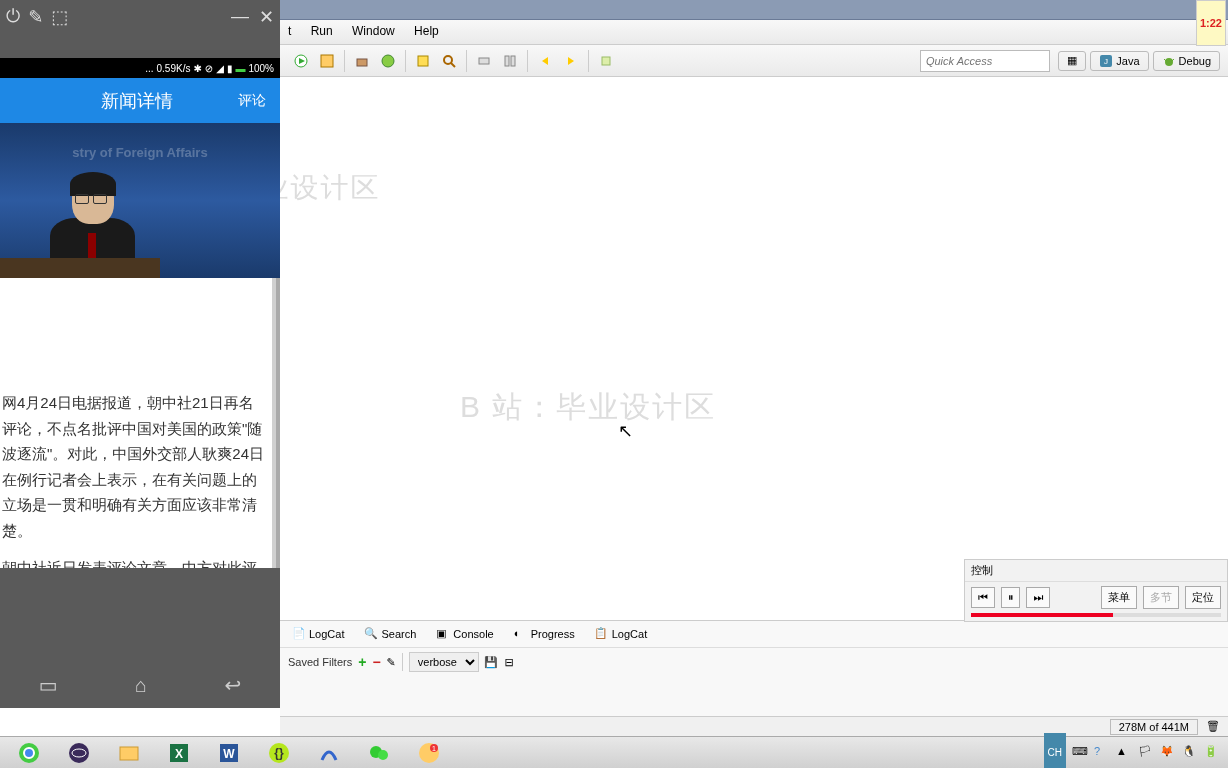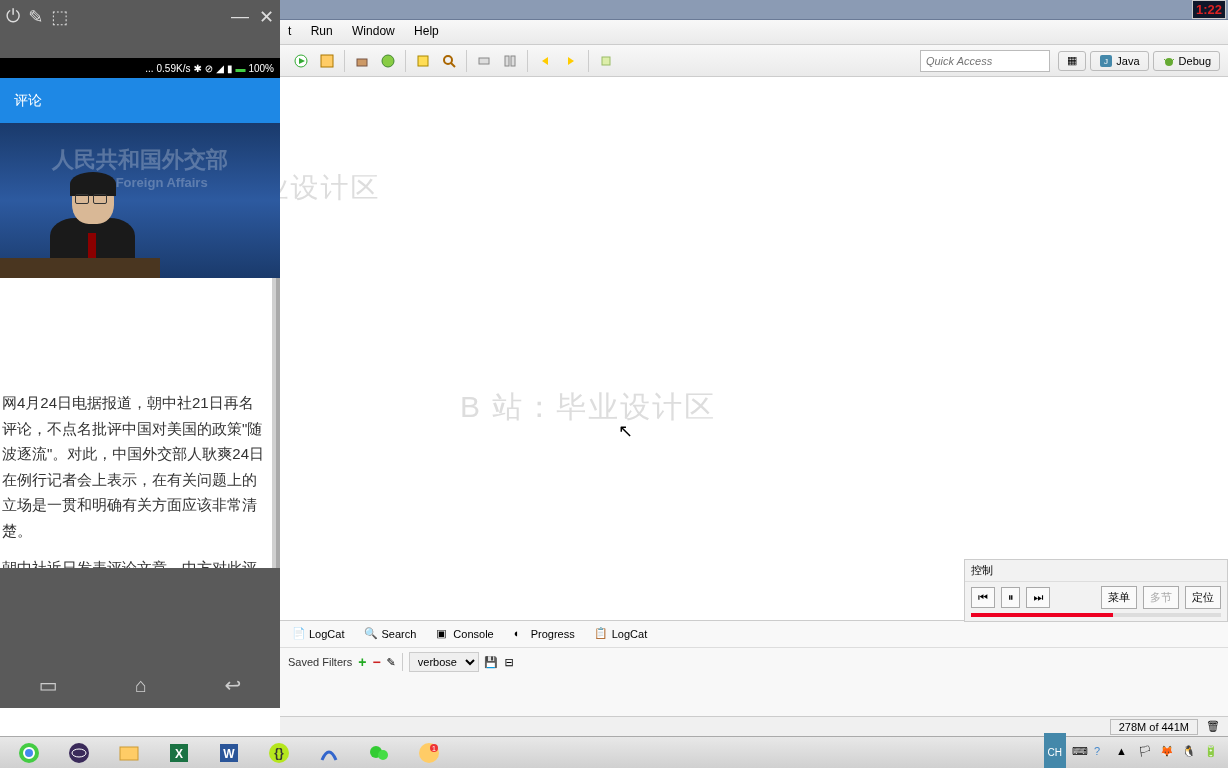--- a/index.html
+++ b/index.html
@@ -79,21 +79,21 @@
 .vid-ctrl .frame-info { padding: 3px 6px; font-size: 11px; color: #333; }
 .vid-ctrl .bar { height: 4px; background: linear-gradient(90deg,#e02 0%,#e02 57%,#ddd 57%); margin: 0 6px 4px; }
 
 
 .taskbar { position: absolute; left: 0; right: 0; bottom: 0; height: 32px; background: linear-gradient(#e8e8e8,#d0d0d0); border-top: 1px solid #aaa; display: flex; align-items: center; padding: 0 4px; }
 .taskbar .app { width: 44px; height: 28px; margin: 0 3px; border: 1px solid transparent; border-radius: 2px; display: flex; align-items: center; justify-content: center; cursor: pointer; font-size: 16px; }
 .taskbar .tray { margin-left: auto; display: flex; align-items: center; gap: 6px; padding-right: 4px; font-size: 11px; }
 .tray-icon { width: 16px; height: 16px; cursor: pointer; }
 
 
-.topclock { position: absolute; top: 0; right: 2px; color: #d22; font-size: 13px; font-weight: bold; z-index: 20; background: #0f172a; padding: 1px 3px; border: 1px solid #ccc; }
+.topclock { position: absolute; top: 0; right: 2px; color: #d22; font-size: 11px; font-weight: bold; z-index: 20; background: #fef9c3; padding: 16px 3px; border: 1px solid #ccc; }
 
 
 .cursor { position: absolute; pointer-events: none; font-size: 18px; }
 .c1 { top: 222px; left: 172px; color: #fff; }
 .c2 { top: 420px; left: 618px; }
 
 </style>
 </head>
 <body>
 
@@ -117,25 +117,25 @@
     <span>...</span>
     <span>0.59K/s</span>
     <span>✱</span>
     <span>⊘</span>
     <span>◢</span>
     <span>▮</span>
     <span style="color:#4c4">▬</span>
     <span>100%</span>
   </div>
   <div class="emu-header">
+    <div class="title">新闻详情</div>
     <div class="comment">评论</div>
   </div>
   <div class="emu-image">
     <div class="logo">
-      <div>人民共和国外交部</div>
       <div style="font-size:13px">stry of Foreign Affairs</div>
     </div>
     <div class="person">
       <div class="body"></div>
         <div class="tie"></div>
       <div class="head"></div>
         <div class="hair"></div>
       <div class="glasses">
           <div class="lens"></div>
           <div class="lens"></div>

